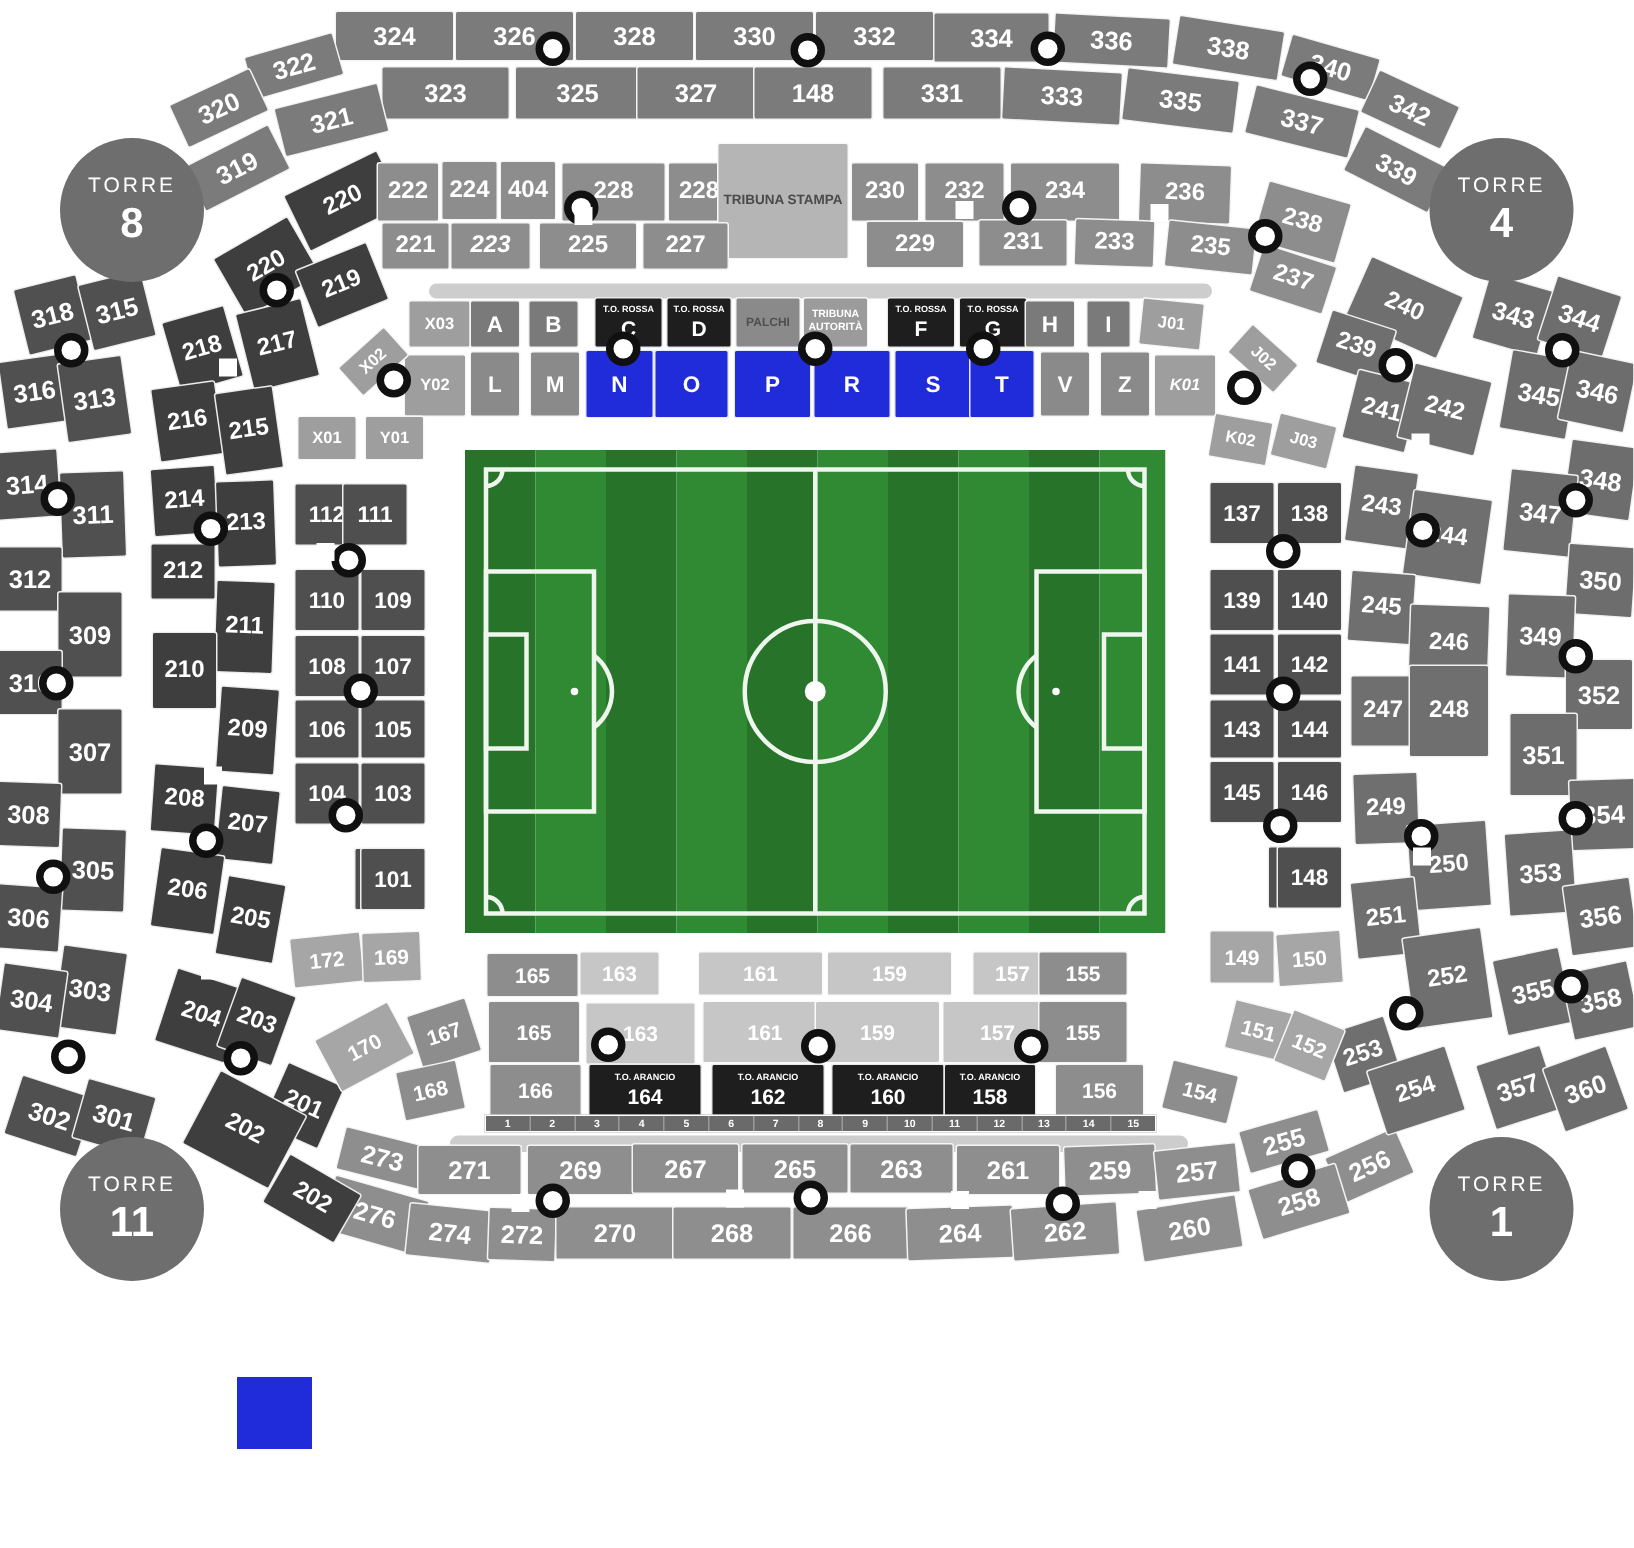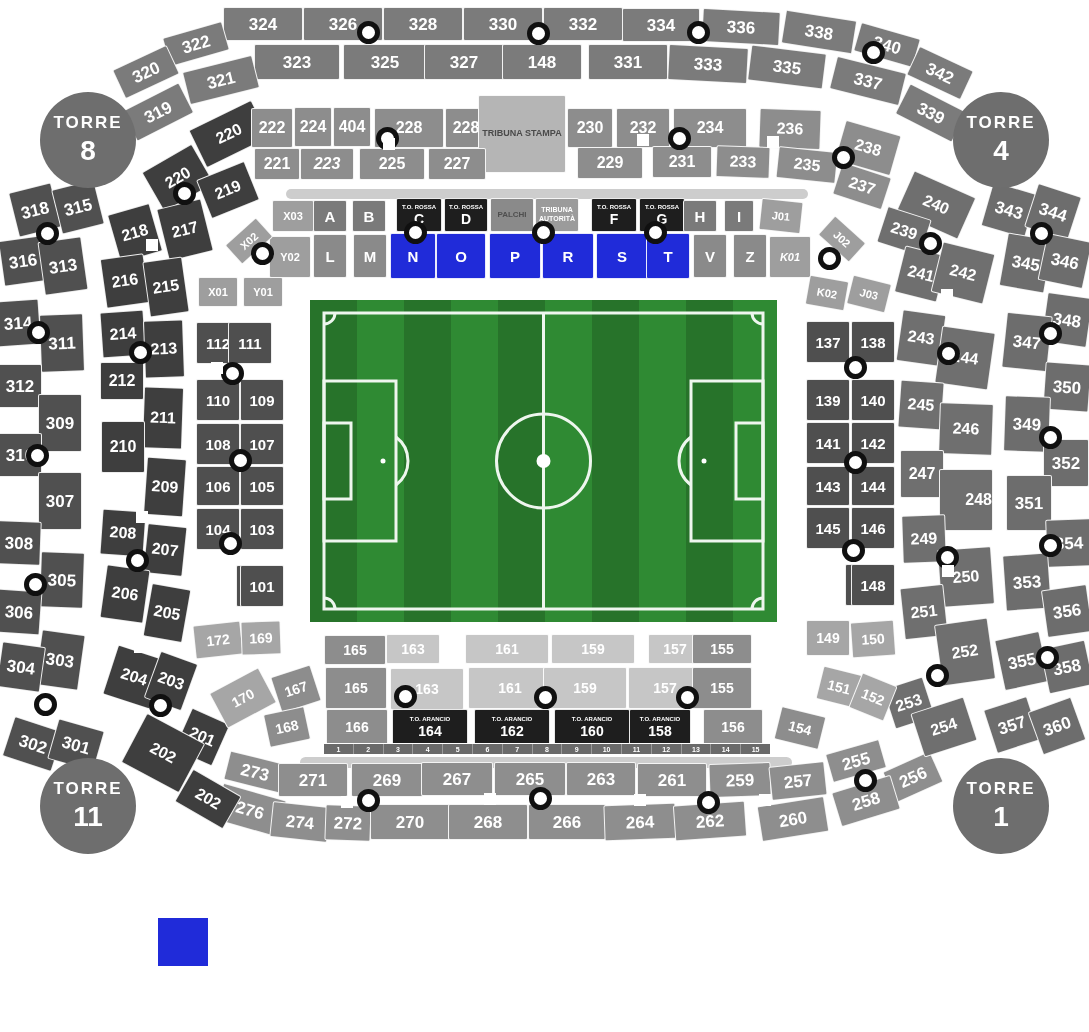--- a/index.html
+++ b/index.html
@@ -26,21 +26,21 @@
   .palchi{background:#8a8a8a;font-size:8px;}
   .palchi .lab{color:#4f4f4f;}
   .trib{background:#9b9b9b;font-size:7px;}
   .stampa{background:#b5b5b5;font-size:9px;color:#4a4a4a;}
   .low{background:#4f4f4f;font-size:15px;}
   .lowlt{background:#a6a6a6;font-size:14px;}
   .lowmd{background:#8d8d8d;font-size:14px;}
   .lowbr{background:#c6c6c6;font-size:14px;}
   .tower{position:absolute;background:#6e6e6e;border-radius:50%;display:flex;flex-direction:column;
          align-items:center;justify-content:center;color:#fff;}
-  .tower-name{font-size:17px;font-weight:bold;letter-spacing:2px;}
+  .tower-name{font-size:14px;font-weight:normal;letter-spacing:2px;}
   .tower-num{font-size:28px;font-weight:bold;margin-top:2px;}
   .gate{position:absolute;background:#fff;border:5px solid #101010;border-radius:50%;box-sizing:border-box;}
   .sq{position:absolute;background:#fff;}
   .band{position:absolute;background:#cdcdcd;border-radius:6px;}
   .strip{position:absolute;background:#6a6a6a;display:flex;border:1px solid #fff;box-sizing:border-box;}
   .cell{flex:1;color:#fff;font-size:7px;font-weight:bold;display:flex;align-items:center;
         justify-content:center;border-right:1px solid #9a9a9a;}
   .cell:last-child{border-right:none;}
   .pitch{position:absolute;left:310px;top:300px;width:467px;height:322px;}
   .legend{position:absolute;left:158px;top:918px;display:flex;align-items:center;gap:16px;}
@@ -476,21 +476,21 @@
     </div>
     <div class="sec t2r" style="position: absolute; left: 899px; top: 381px; width: 44px; height: 48px; transform: rotate(4deg);">
       <div class="lab">245</div>
     </div>
     <div class="sec t2r" style="position: absolute; left: 939px; top: 403px; width: 54px; height: 52px; transform: rotate(2deg);">
       <div class="lab">246</div>
     </div>
     <div class="sec t2r" style="position: absolute; left: 900px; top: 450px; width: 44px; height: 48px;">
       <div class="lab">247</div>
     </div>
-    <div class="sec t2r" style="position: absolute; left: 939px; top: 469px; width: 54px; height: 62px; align-items: flex-end;">
+    <div class="sec t2r" style="position: absolute; left: 939px; top: 443px; width: 54px; height: 62px;">
       <div class="lab">248</div>
     </div>
     <div class="sec t2r" style="position: absolute; left: 902px; top: 515px; width: 44px; height: 48px; transform: rotate(-2deg);">
       <div class="lab">249</div>
     </div>
     <div class="sec t2r" style="position: absolute; left: 939px; top: 548px; width: 54px; height: 58px; transform: rotate(-4deg);">
       <div class="lab">250</div>
     </div>
     <div class="sec t2r" style="position: absolute; left: 902px; top: 586px; width: 44px; height: 52px; transform: rotate(-6deg);">
       <div class="lab">251</div>

